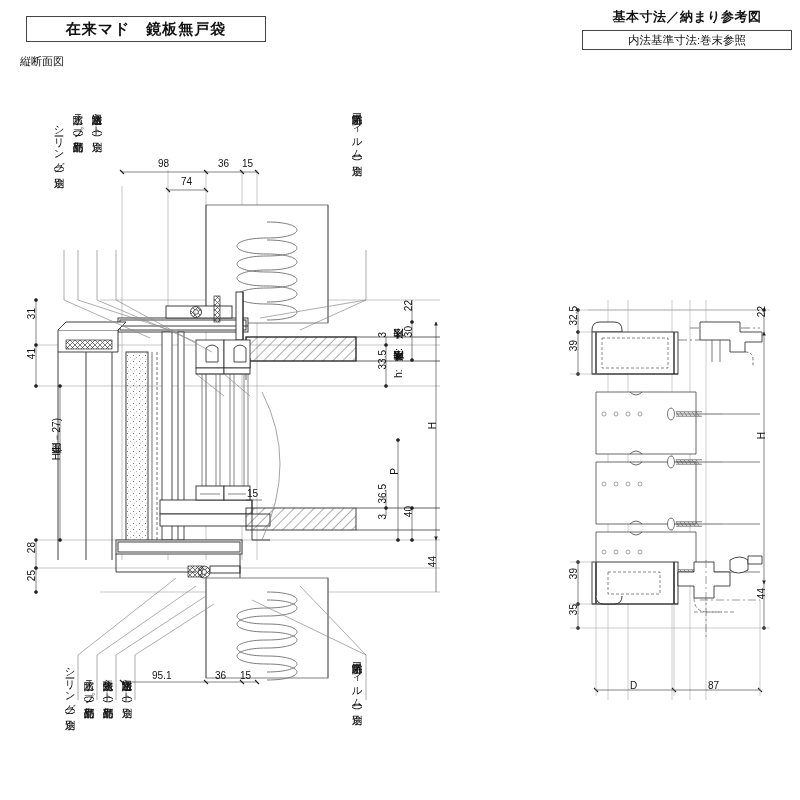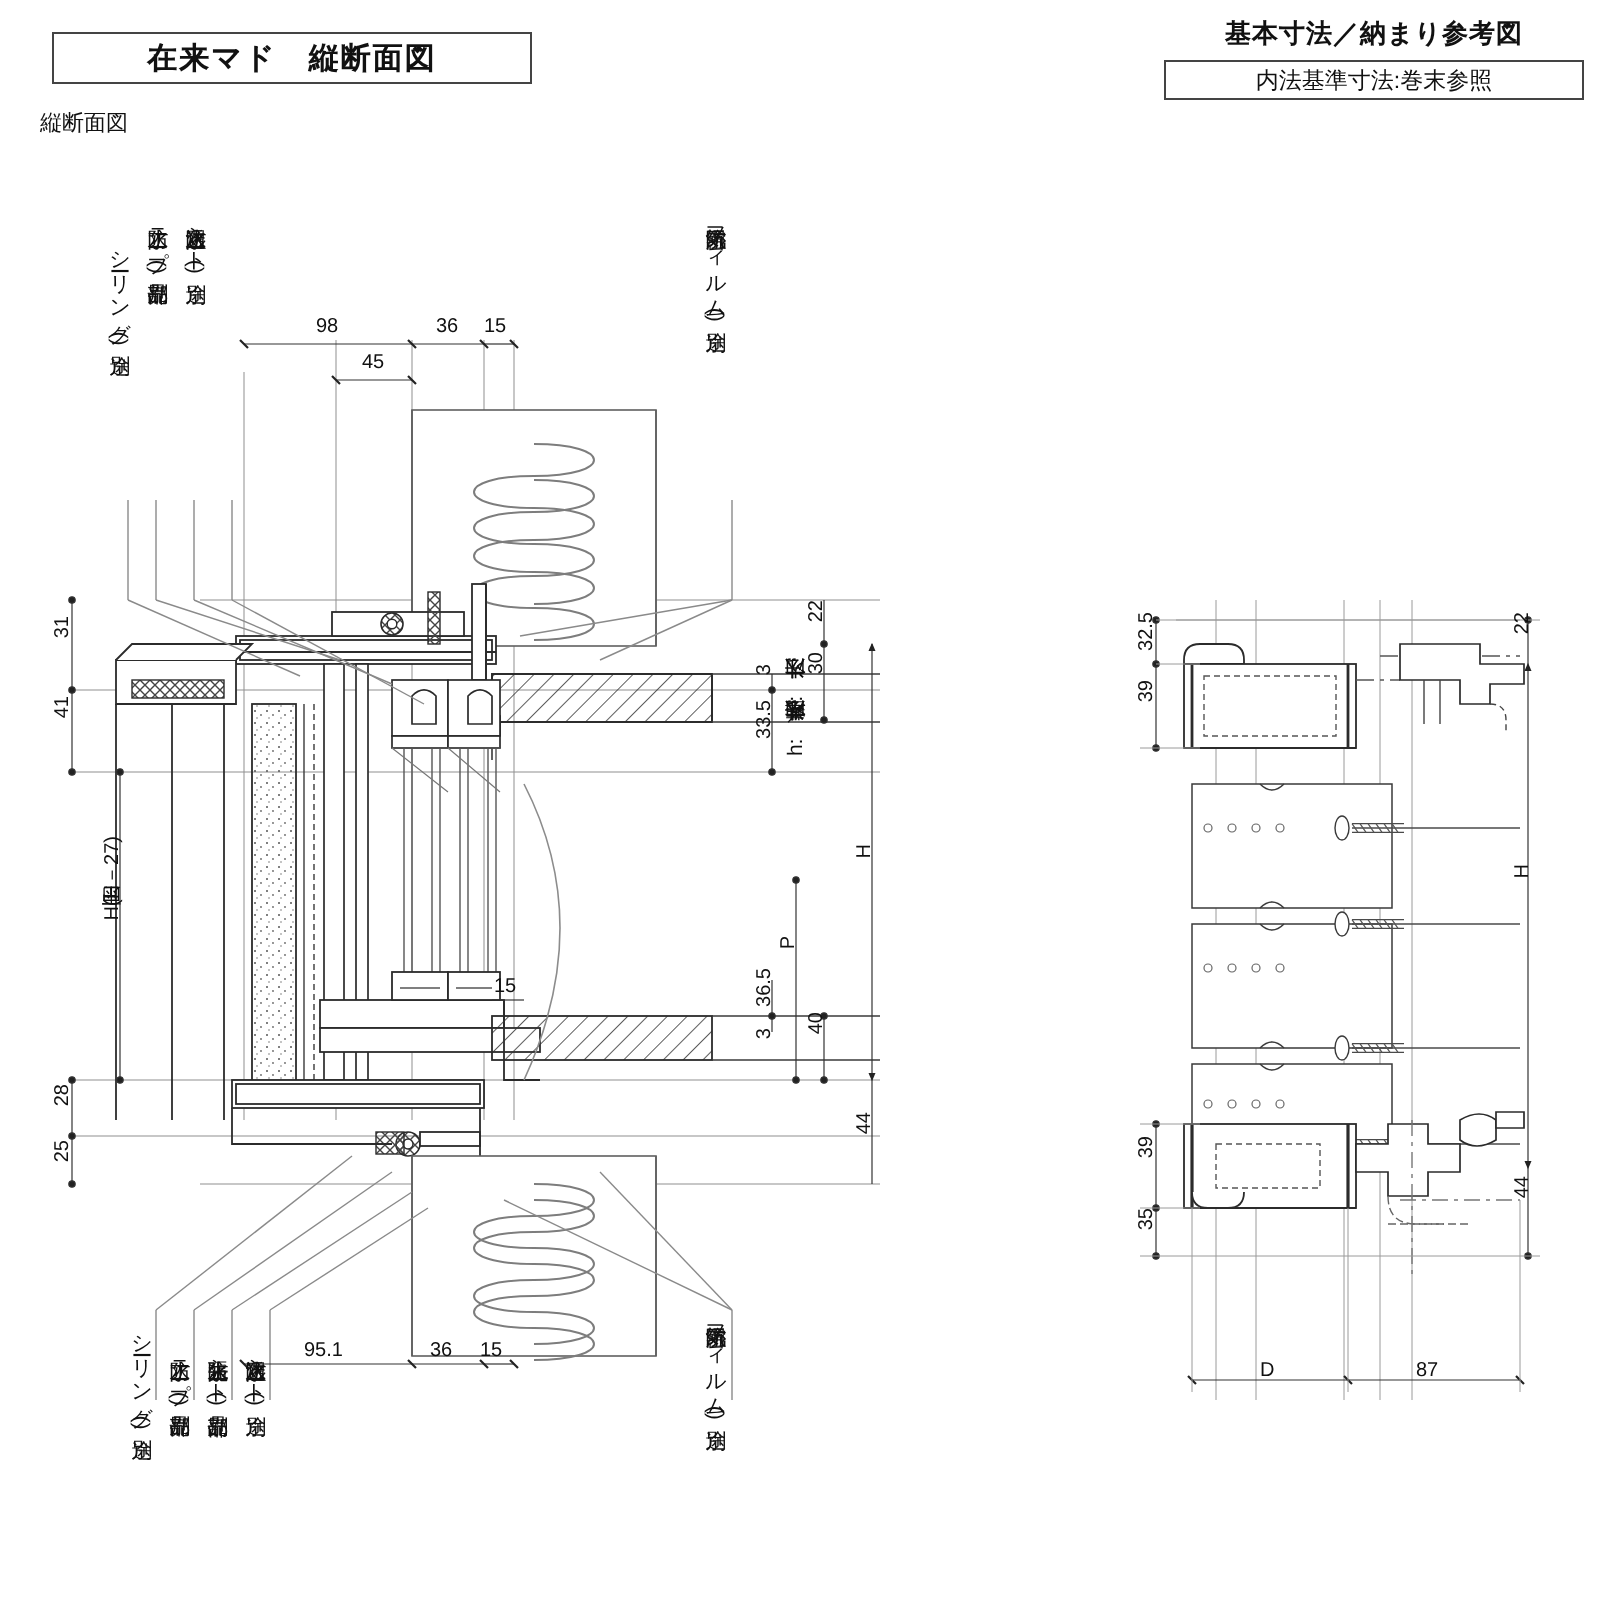--- a/index.html
+++ b/index.html
@@ -56,21 +56,21 @@
   }
   .dim.vr{
     writing-mode:vertical-rl;text-orientation:mixed;transform:rotate(180deg);
   }
 </style>
 </head>
 <body>
 
 <div class="page">
 
-  <div class="title-box">在来マド　縦断面図</div>
+  <div class="title-box">在来マド　鏡板無戸袋</div>
   <div class="subtitle">縦断面図</div>
 
   <div class="hdr-right">
     <div class="main">基本寸法／納まり参考図</div>
     <div class="note-box">内法基準寸法:巻末参照</div>
   </div>
 
   <svg class="cad" viewBox="0 0 800 800">
     <defs>
       <pattern id="hatch45" width="7" height="7" patternTransform="rotate(45)" patternUnits="userSpaceOnUse">
@@ -481,21 +481,21 @@
   <div class="vlabel" style="left:65px;top:660px;">シーリング(別途)</div>
   <div class="vlabel" style="left:84px;top:672px;">防水テープ(別売部品)</div>
   <div class="vlabel" style="left:103px;top:672px;">先張防水シート(別売部品)</div>
   <div class="vlabel" style="left:122px;top:672px;">透湿防水シート(別途)</div>
 
   <div class="vlabel" style="left:352px;top:655px;">防湿気密フィルム(別途)</div>
 
   <div class="dim" style="left:158px;top:158px;">98</div>
   <div class="dim" style="left:218px;top:158px;">36</div>
   <div class="dim" style="left:242px;top:158px;">15</div>
-  <div class="dim" style="left:181px;top:176px;">45</div>
+  <div class="dim" style="left:181px;top:176px;">74</div>
 
   <div class="dim" style="left:152px;top:670px;">95.1</div>
   <div class="dim" style="left:215px;top:670px;">36</div>
   <div class="dim" style="left:240px;top:670px;">15</div>
 
   <div class="dim" style="left:247px;top:488px;">15</div>
 
   <div class="dim vr" style="left:26px;top:308px;">31</div>
   <div class="dim vr" style="left:26px;top:348px;">41</div>
   <div class="dim vr" style="left:26px;top:542px;">28</div>

